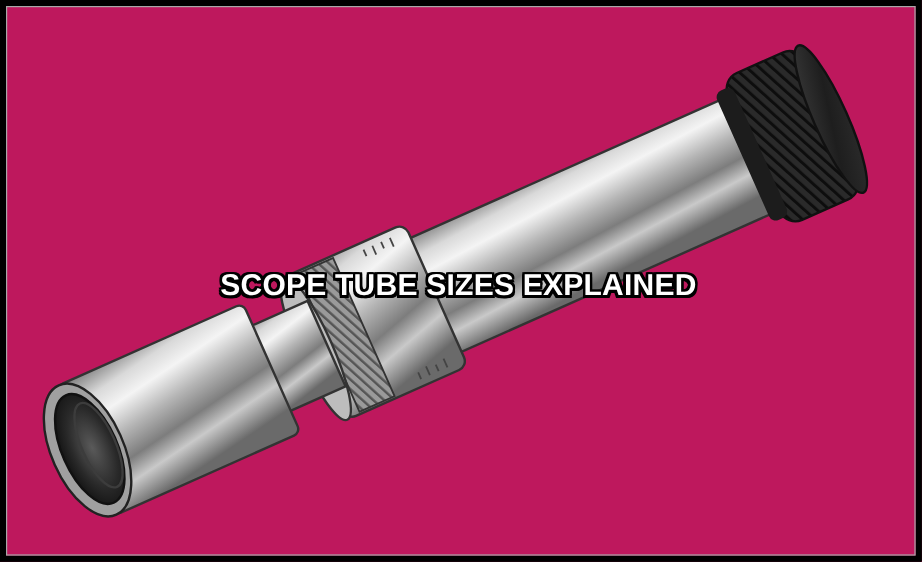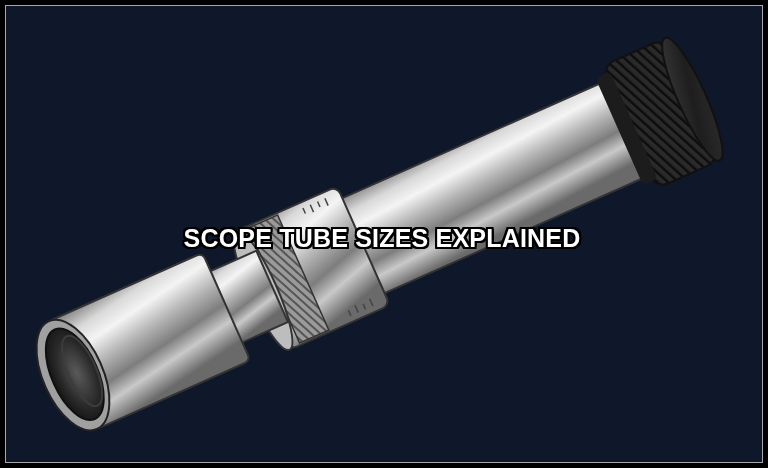--- a/index.html
+++ b/index.html
@@ -7,21 +7,21 @@
   .frame {
     position: relative;
     width: 768px; height: 468px;
     box-sizing: border-box;
     background: #000;
     padding: 5px;
   }
   .canvas {
     position: relative;
     width: 758px; height: 458px;
-    background: #0f172a;
+    background: #be185d;
     border: 1px solid #a8a8a8;
     box-sizing: border-box;
     overflow: hidden;
   }
   .illustration { position: absolute; left: -5px; top: -5px; width: 768px; height: 468px; }
   .title {
     position: absolute;
     left: 0; right: 0;
     top: 218px;
     text-align: center;

